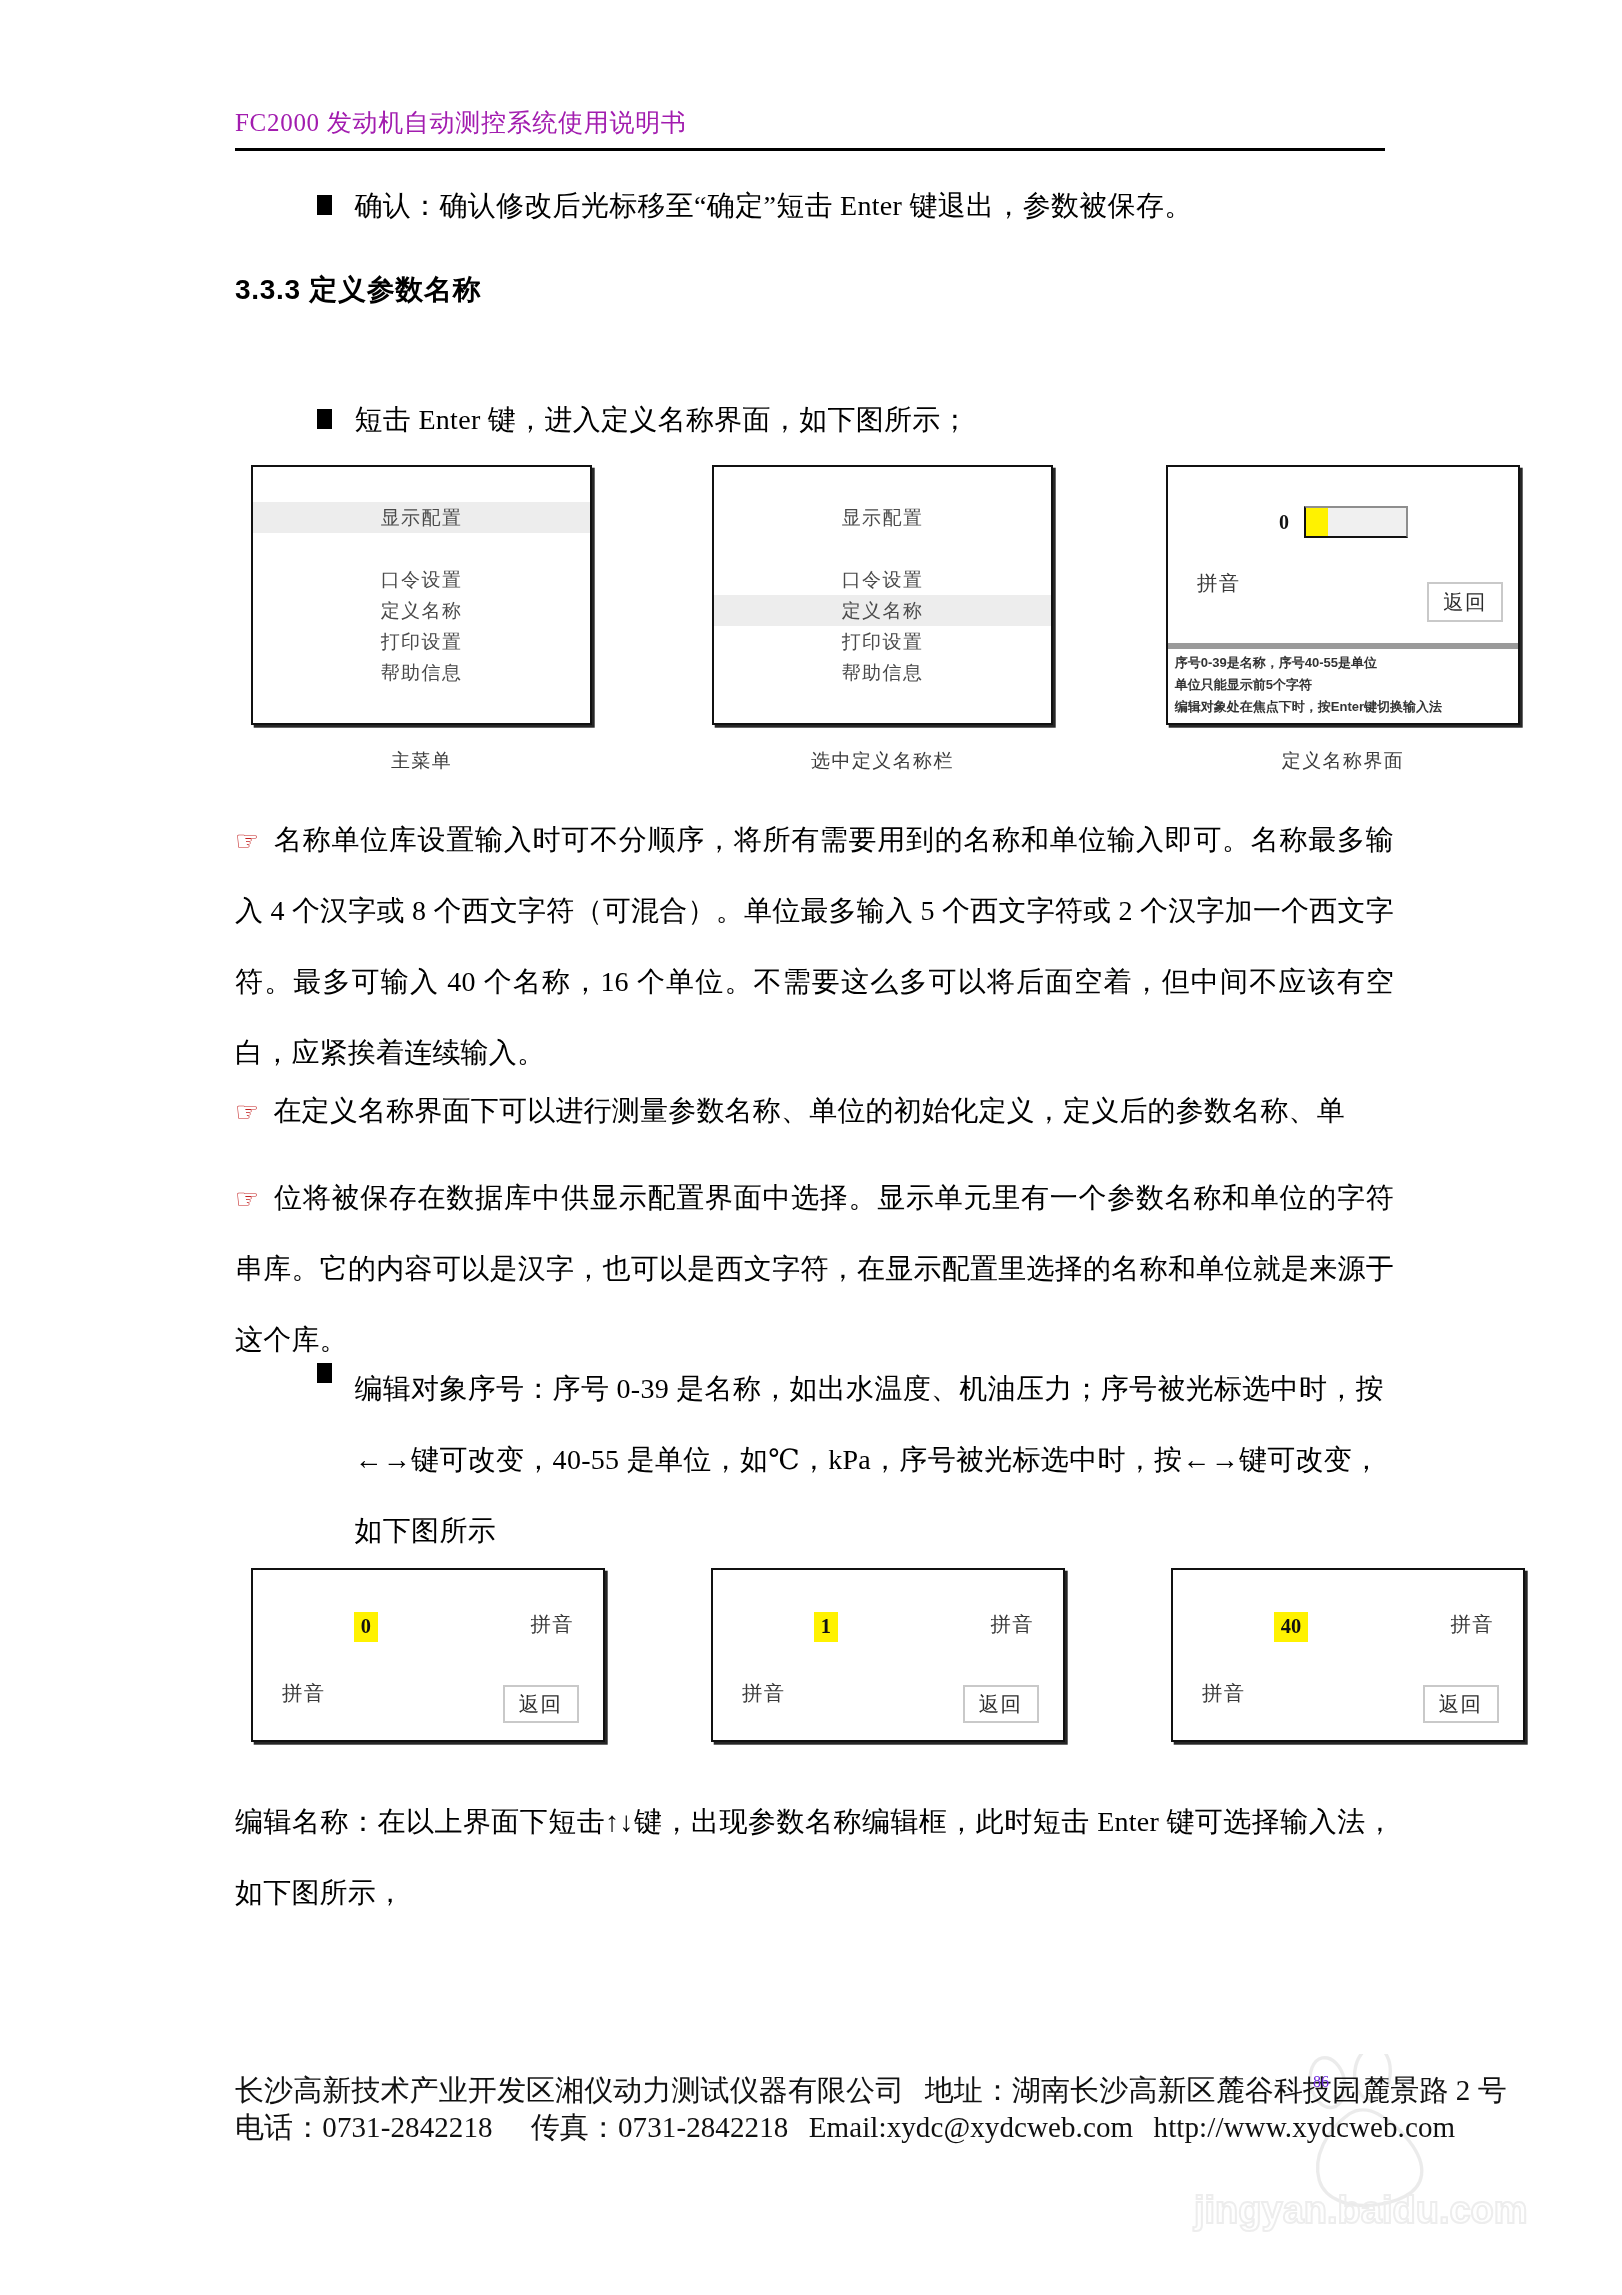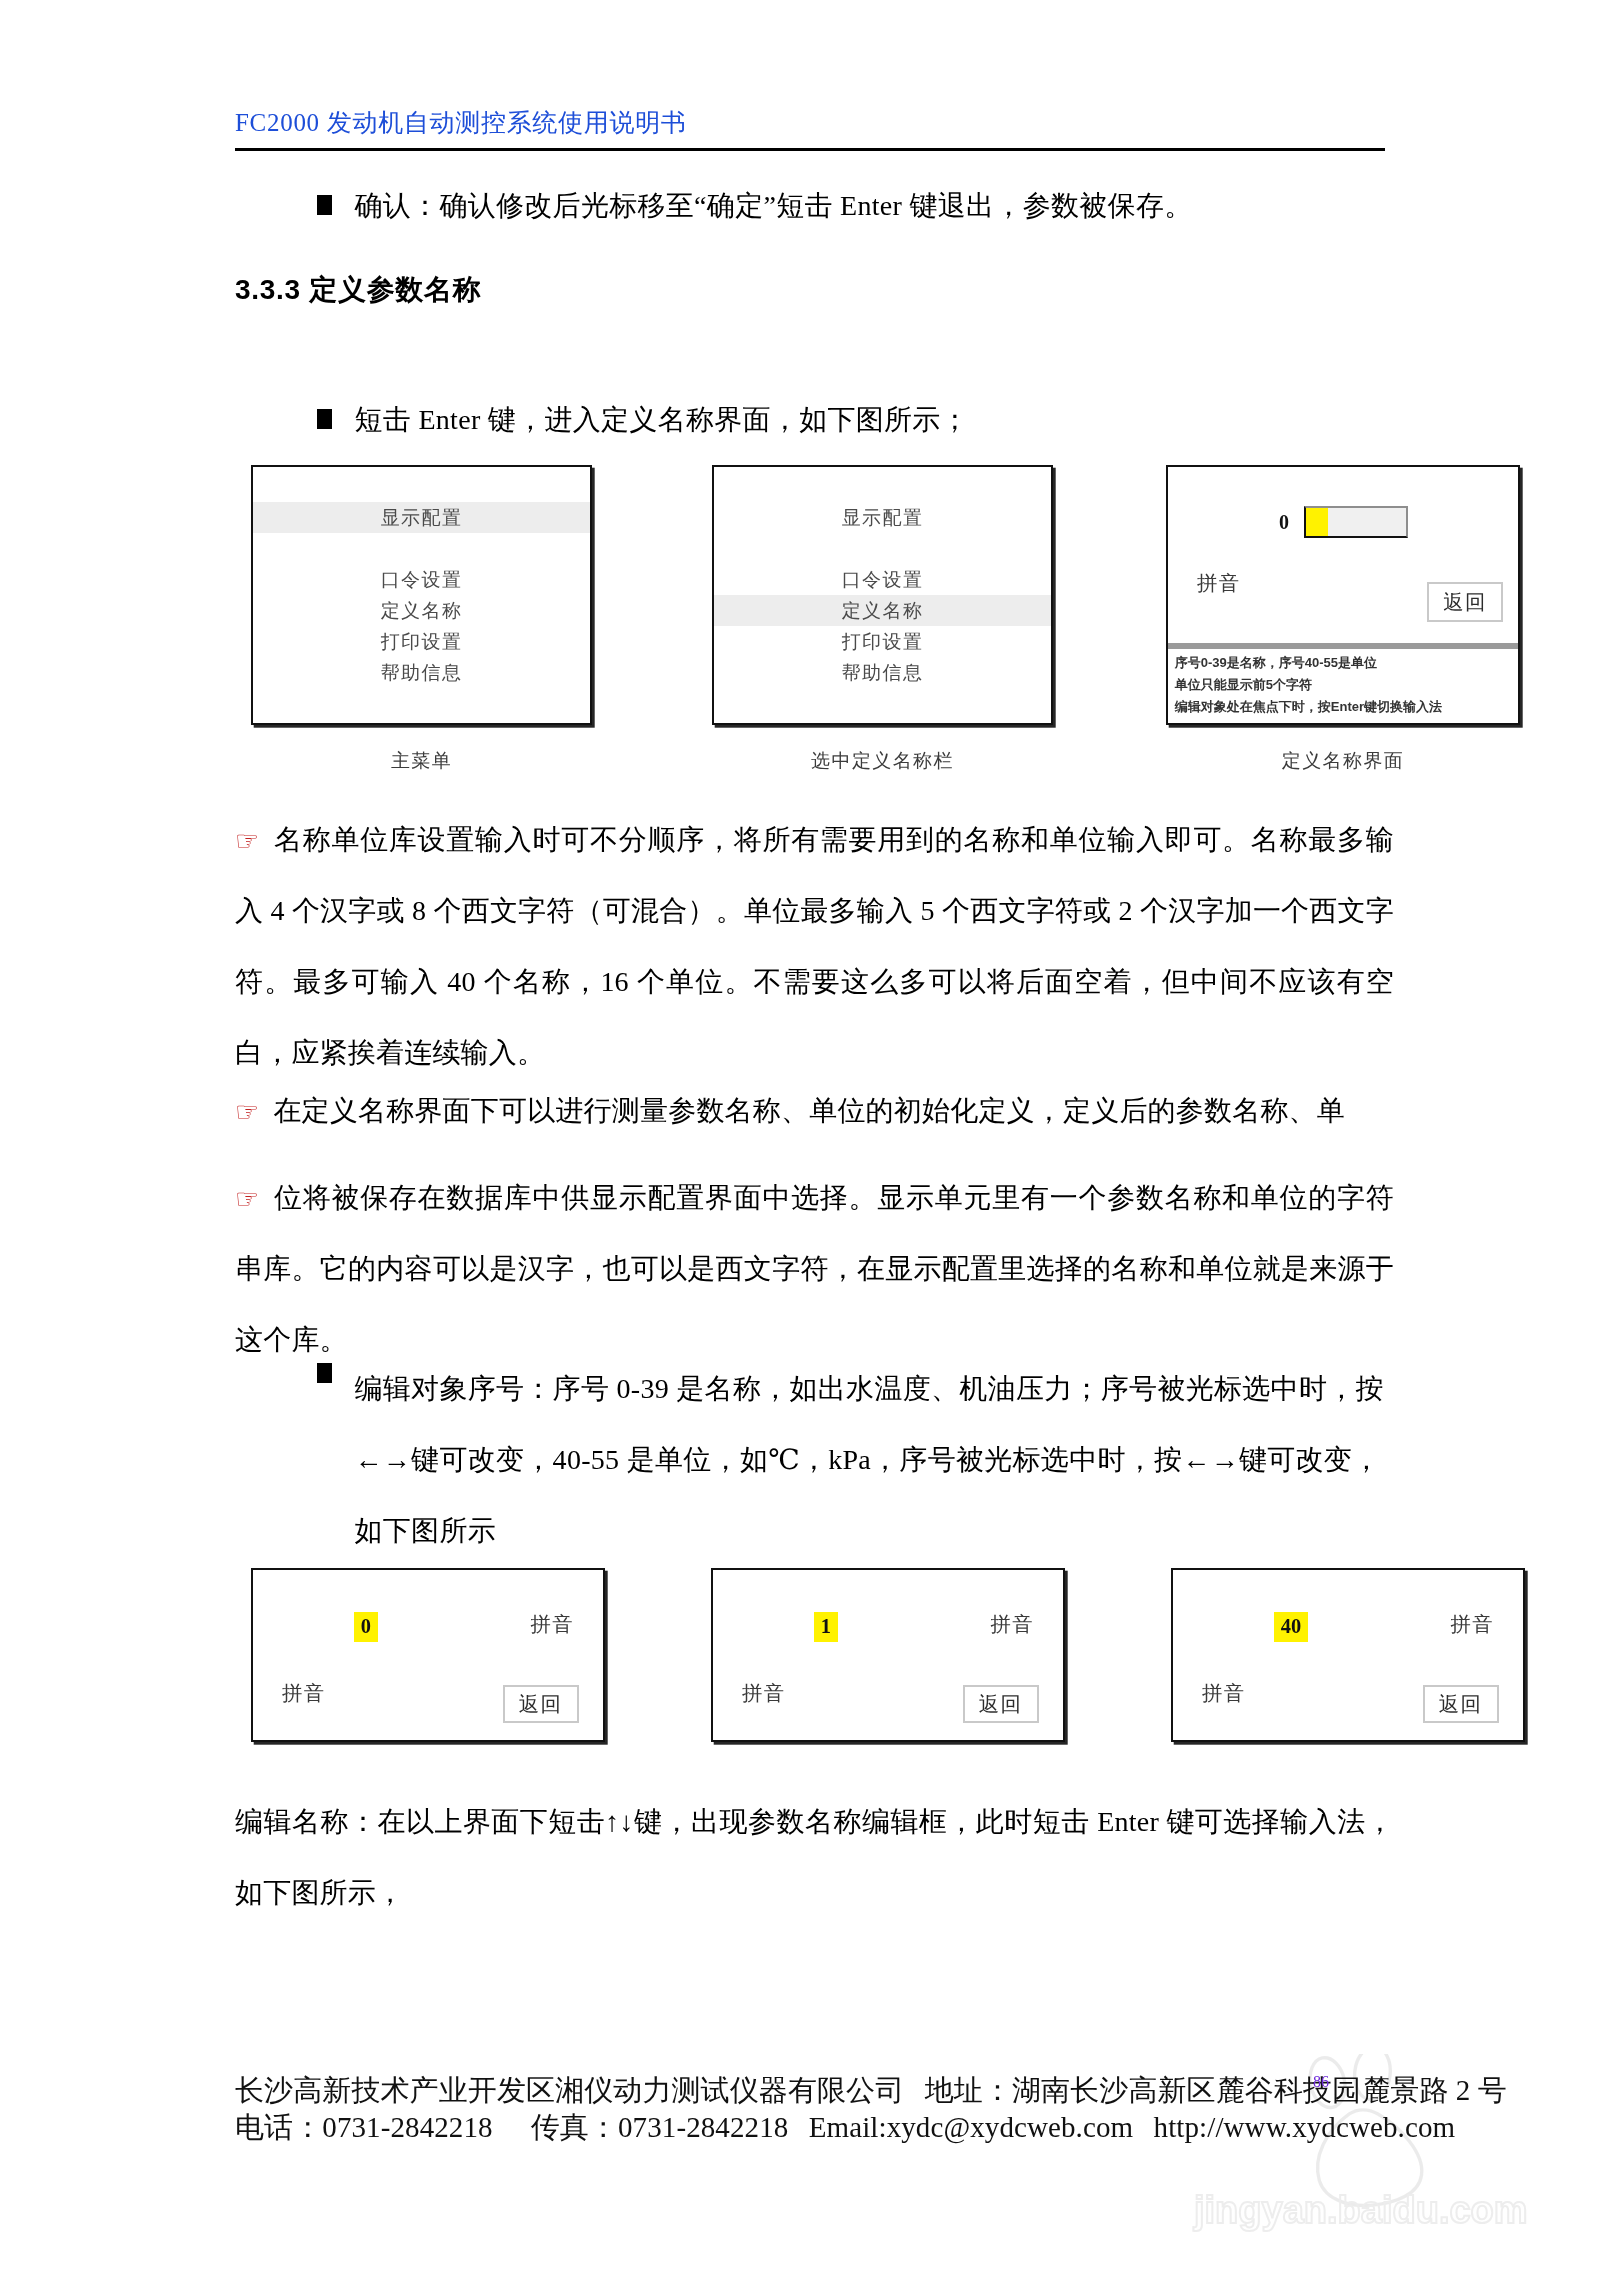--- a/index.html
+++ b/index.html
@@ -24,21 +24,21 @@
   
   .header {
     position: absolute;
     left: 235px;
     top: 106px;
     width: 1152px;
   }
   .header-title {
     font-size: 25px;
     letter-spacing: 0.7px;
-    color: #1d4ed8;
+    color: #a21caf;
     white-space: nowrap;
     font-family: "Liberation Serif", "DejaVu Serif", serif;
   }
   .header-rule {
     margin-top: 8.9px;
     border-top: 3.4px solid #000;
     width: 1150px;
   }
 
   

